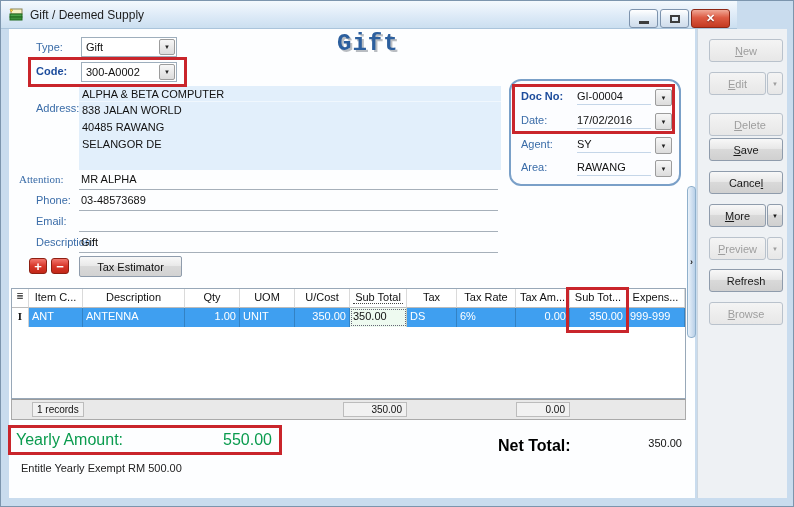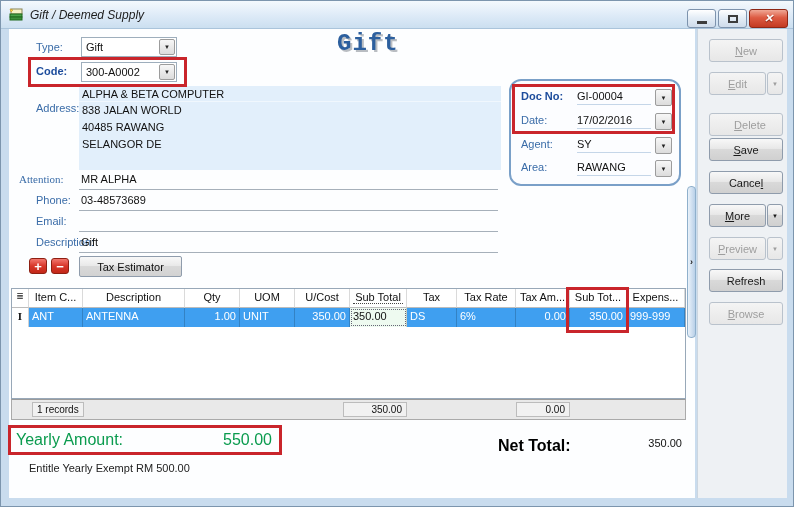--- a/index.html
+++ b/index.html
@@ -1,22 +1,22 @@
 <!DOCTYPE html>
 <html style="--accent_red: #c9252b; --green: #0a9b4e; --row_blue: #3f9ff0; --label_blue: #3a6ca8; --navy: #1c4c9c;"><head>
 <meta charset="utf-8">
 <style>
   html,body{margin:0;padding:0;background:#e8e8e8;}
   *{box-sizing:border-box;font-family:"Liberation Sans",sans-serif;}
   .window{position:relative;width:794px;height:507px;background:#c9dcee;overflow:hidden;
           border:1px solid #7c95ad;}
   
-  .titlebar{position:absolute;left:0;top:0;width:794px;height:28px;
+  .titlebar{position:absolute;left:0;top:0;width:736px;height:28px;
     background:linear-gradient(180deg,#f4f9fd 0%,#ddeaf7 55%,#cbdff0 100%);
-    border-bottom:1px solid #aac4db;display:flex;align-items:center;font-style:italic;}
+    border-bottom:1px solid #aac4db;display:flex;align-items:center;}
   .app-icon{width:16px;height:16px;margin:0 6px 0 7px;display:inline-block;}
   .title-text{font-size:12px;color:#1d1d1d;}
   .winbtns{position:absolute;right:7px;top:8px;display:flex;gap:2px;}
   .winbtn{height:19px;border:1px solid #7d93ad;border-radius:3px;
     background:linear-gradient(#ffffff,#e4edf6 45%,#cfdceb);display:flex;align-items:center;justify-content:center;}
   .winbtn.min{width:29px;} .winbtn.max{width:29px;} 
   .winbtn.close{width:39px;background:linear-gradient(#f0a896,#dd5b43 45%,#c33a22);border-color:#8e2715;
     color:#fff;font-size:11px;font-weight:bold;text-shadow:0 1px 1px #7a1d0e;}
   .glyph-min{width:10px;height:3px;background:#3d3d3d;margin-top:8px;}
   .glyph-max{width:10px;height:8px;border:2px solid #3d3d3d;}
@@ -76,21 +76,21 @@
     border:1px solid #aaa;border-top:1px solid #9a9a9a;}
   .fbox{position:absolute;top:2px;height:15px;background:#f1f1f1;border:1px solid #bcbcbc;
     font-size:10px;color:#111;padding:1px 4px;}
   
   .yearly-box{position:absolute;left:7px;top:424px;width:274px;height:30px;
     border:3px solid var(--accent_red,#c9252b);display:flex;align-items:center;}
   .yearly-lbl{font-size:16px;color:var(--green,#0a9b4e);margin-left:5px;}
   .yearly-val{font-size:16px;color:var(--green,#0a9b4e);margin-left:auto;margin-right:7px;}
   .net-lbl{position:absolute;left:497px;top:436px;font-size:16px;font-weight:bold;color:#000;}
   .net-val{position:absolute;left:601px;top:436px;width:80px;text-align:right;font-size:11px;color:#111;}
-  .exempt{position:absolute;left:28px;top:461px;font-size:11px;color:#222;}
+  .exempt{position:absolute;left:20px;top:461px;font-size:11px;color:#222;}
   
   .redbox{position:absolute;border:3px solid var(--accent_red,#c9252b);pointer-events:none;z-index:5;}
   
   .splitter{position:absolute;left:686px;top:185px;width:9px;height:152px;border:1px solid #8fb0cc;
     border-radius:4px;background:linear-gradient(90deg,#eaf2fa,#b9d0e8);
     display:flex;align-items:center;justify-content:center;font-size:9px;font-weight:bold;color:#222;}
   
   .btn{position:absolute;left:708px;width:74px;height:23px;border:1px solid #8f9cac;border-radius:3px;
     background:linear-gradient(#f8f8f8,#e8e8e8 45%,#d9d9d9 50%,#d0d0d0);
     font-size:11px;color:#1a1a1a;display:flex;align-items:center;justify-content:center;}

